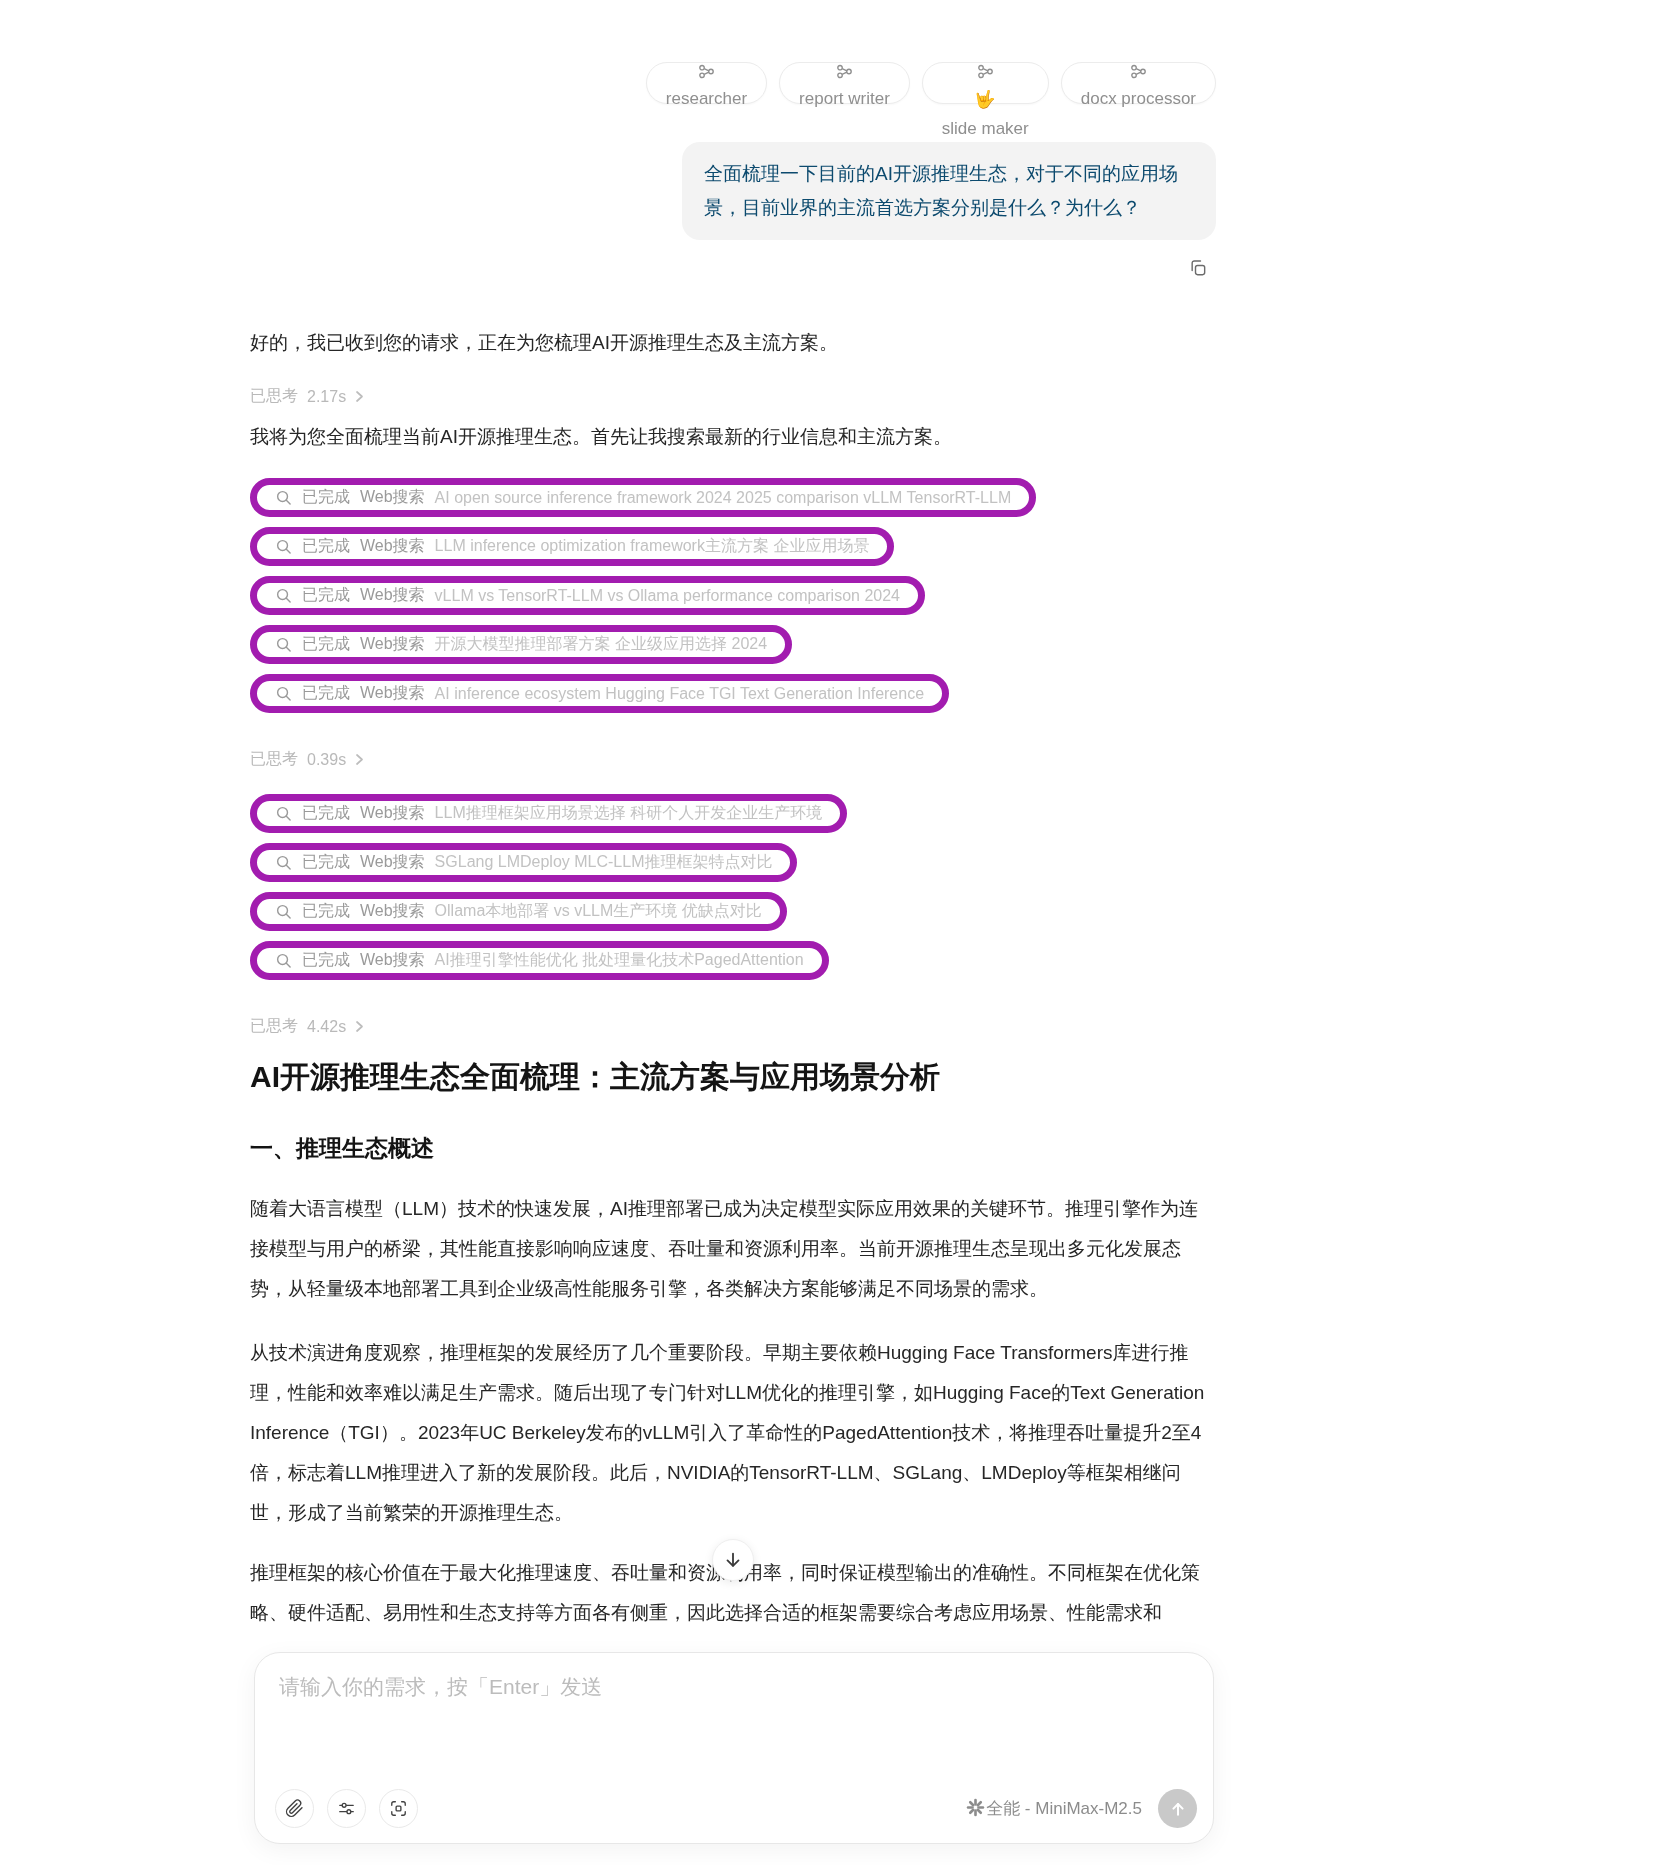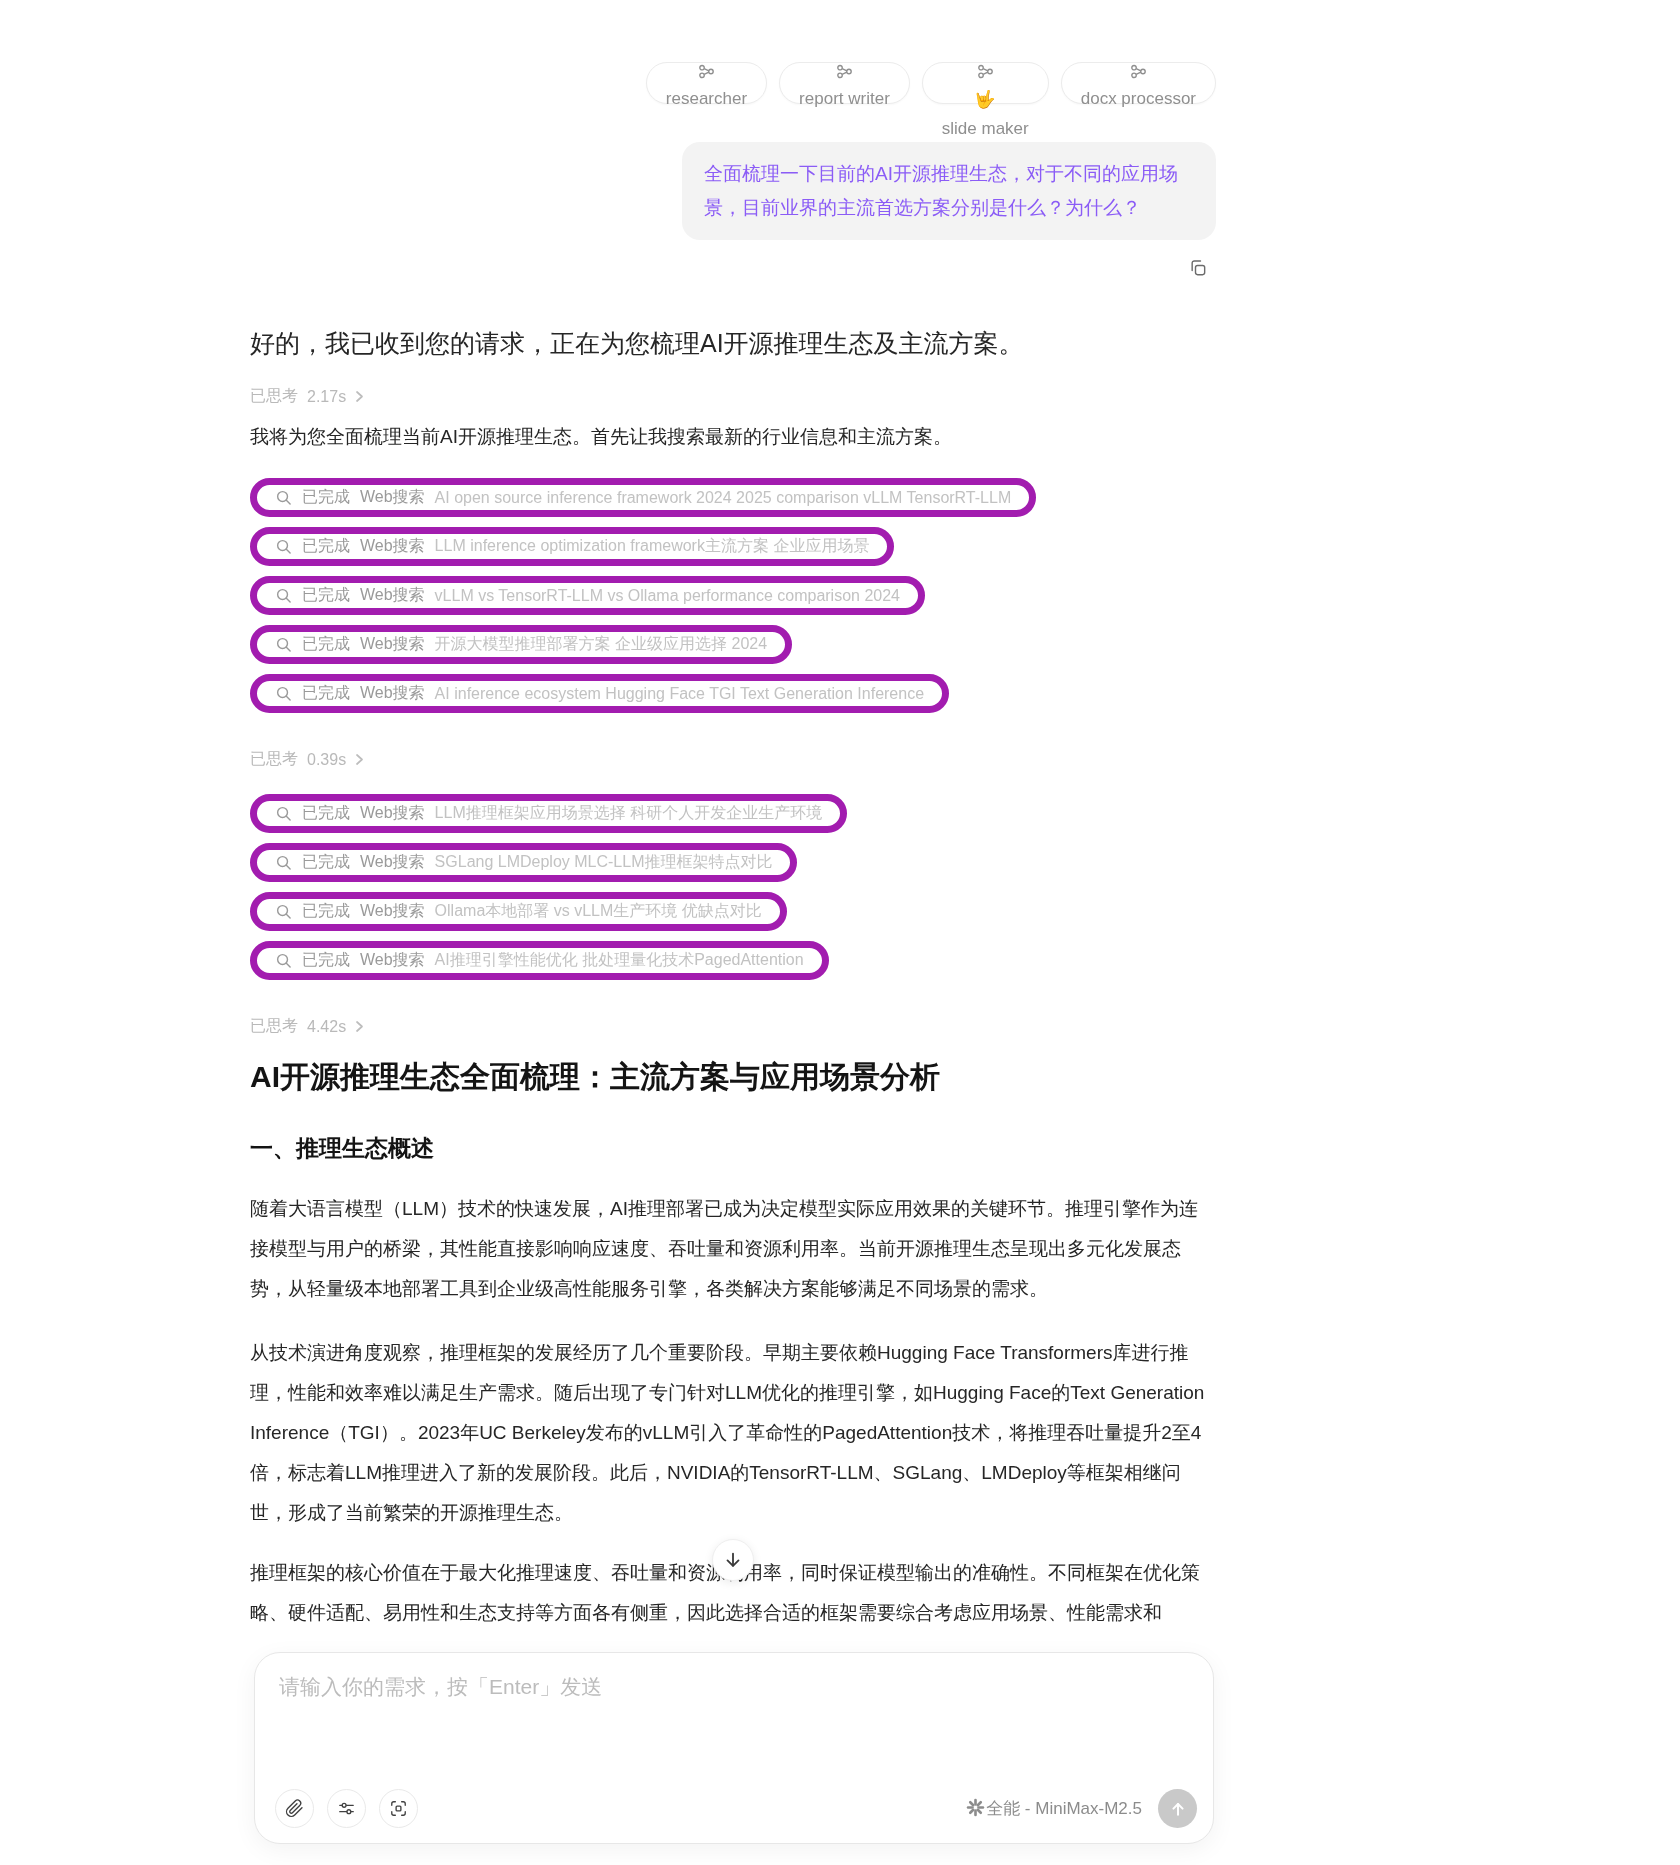--- a/index.html
+++ b/index.html
@@ -11,26 +11,26 @@
   
   .agent-row { display:flex; justify-content:flex-end; gap:12px; margin-top:62px; }
   .agent-pill { display:inline-flex; align-items:center; gap:9px; height:42px; padding:0 19px;
     border:1px solid #ececec; border-radius:22px; background:#fff; color:#8f8f8f; font-size:17px;
     box-shadow:0 1px 2px rgba(0,0,0,.03); cursor:pointer; white-space:nowrap;flex-direction:column; }
   .agent-pill svg { flex:0 0 auto; }
 
   
   .bubble-row { display:flex; justify-content:flex-end; margin-top:38px; }
   .bubble { background:#f3f3f3; border-radius:18px; padding:15px 22px; max-width:534px;
-    font-size:19px; line-height:34px; color:#8b5cf6; }
+    font-size:19px; line-height:34px; color:#0c4a6e; }
 
   .copy-row { display:flex; justify-content:flex-end; margin-top:16px; padding-right:6px; }
   .icon-btn-plain { background:none; border:none; cursor:pointer; display:inline-flex; padding:2px; }
 
-  .ack { margin-top:46px; font-size:25px; line-height:34px; color:#262626; }
+  .ack { margin-top:46px; font-size:19px; line-height:34px; color:#262626; }
 
   .think-row { display:inline-flex; align-items:center; gap:9px; margin-top:26px; color:#b9b9b9;
     font-size:16px; cursor:pointer; }
   .think-row .t-time { color:#b9b9b9; }
   .think-text { margin-top:13px; font-size:19px; line-height:34px; color:#262626; }
 
   .pill-group { margin-top:24px; }
   .search-pill { display:table; margin-bottom:10px; }
   .search-pill-inner { display:inline-flex; align-items:center; gap:10px; height:39px; padding:0 18px;
     border:7px solid #a21caf; border-radius:20px; background:#fff; cursor:pointer; white-space:nowrap; }

